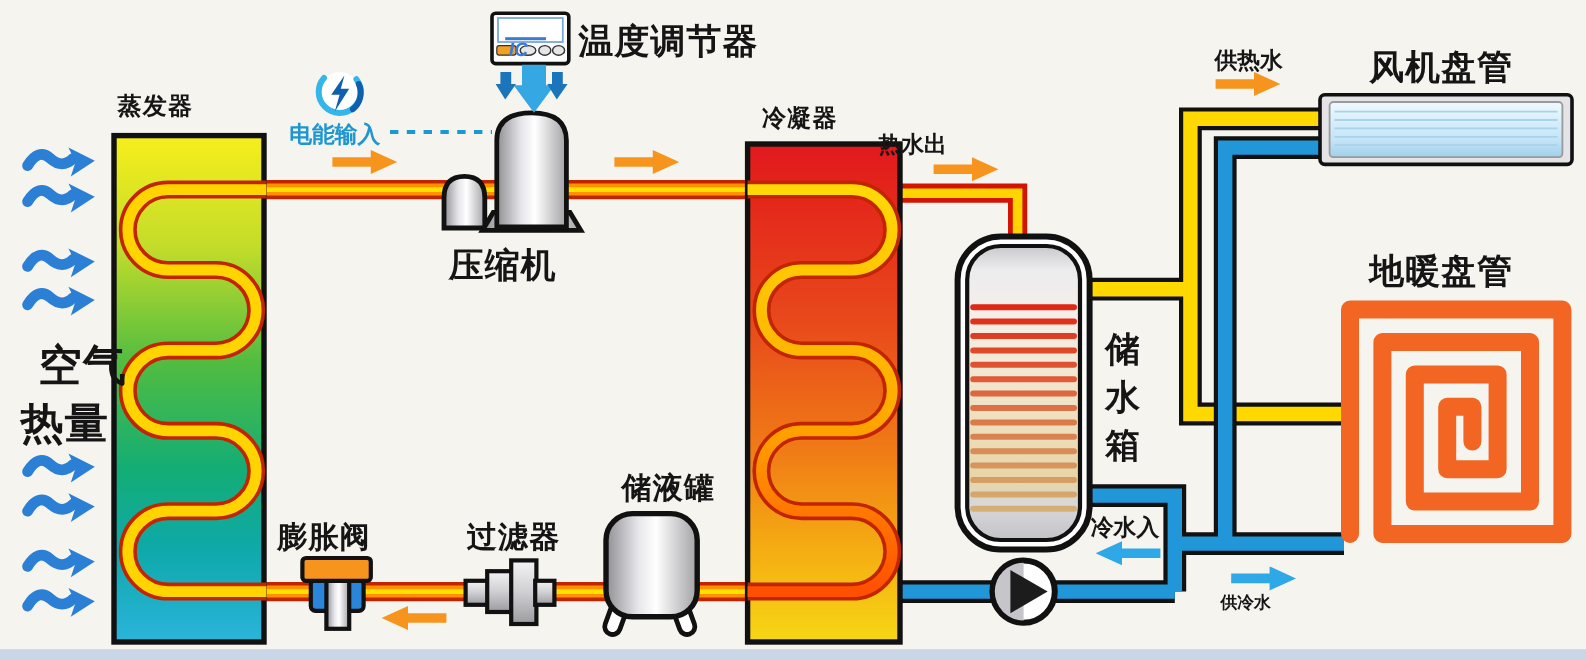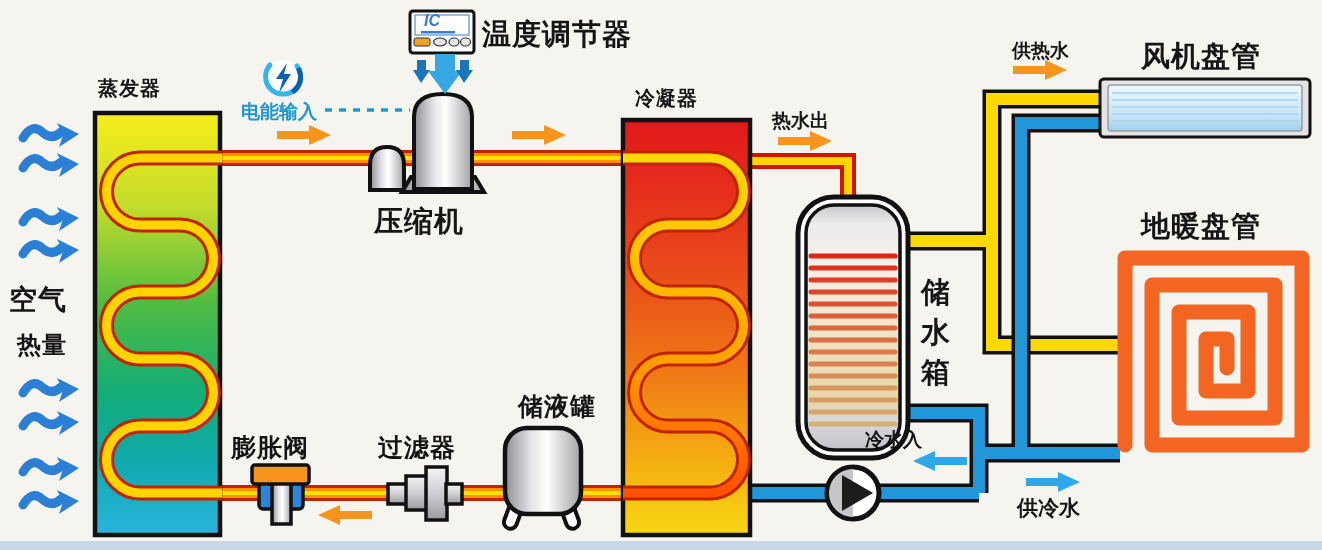--- a/index.html
+++ b/index.html
@@ -11,21 +11,21 @@
   #pipes{position:absolute;left:0;top:0;}
   .lbl{
     position:absolute;font-weight:700;color:#151515;white-space:nowrap;
     letter-spacing:1px;
   }
   .lbl-big{font-size:20px;}
   .lbl-mid{font-size:25px;}
   .lbl-sm{font-size:19px;letter-spacing:0;text-align:center;}
   .lbl-blue{color:#1e96d2;font-size:19px;letter-spacing:0;}
   .lbl-vert{width:34px;white-space:normal;word-break:break-all;line-height:40px;font-size:29px;font-family:Liberation Serif, serif;}
-  .ic-text{position:absolute;font-size:16px;font-style:italic;font-weight:700;color:#3a7bd5;}
+  .ic-text{position:absolute;font-size:16px;font-style:italic;font-weight:700;color:#3a7bd5;margin-top:22px;}
   #bottom-strip{position:absolute;left:0;bottom:0;width:1322px;height:9px;background:#c9d6e8;}
 </style>
 </head>
 <body>
 
 <div id="stage">
 
 <svg id="pipes" width="1322" height="550" viewBox="0 0 1322 550">
   <defs>
     <linearGradient id="gEvap" x1="0" y1="0" x2="0" y2="1">
@@ -215,46 +215,46 @@
     <use href="#wavy" x="20" y="238"></use>
     <use href="#wavy" x="20" y="377"></use>
     <use href="#wavy" x="20" y="410"></use>
     <use href="#wavy" x="20" y="456"></use>
     <use href="#wavy" x="20" y="489"></use>
   </g>
 </svg>
 
 <div class="lbl lbl-big" style="left:98px;top:75px">蒸发器</div>
 
-<div class="lbl" style="left:9px;top:281px;font-size:28px">空气</div>
-<div class="lbl" style="left:17px;top:329px;font-size:24px">热量</div>
+<div class="lbl" style="left:32px;top:281px;font-size:36px">空气</div>
+<div class="lbl" style="left:17px;top:329px;font-size:36px">热量</div>
 
 <div class="lbl lbl-blue" style="left:241px;top:99px">电能输入</div>
 
 <div class="lbl" style="left:482px;top:15px;font-size:29px">温度调节器</div>
 
 <div class="lbl" style="left:374px;top:202px;font-size:29px">压缩机</div>
 <div class="ic-text" style="left:424px;top:12px">IC</div>
 
 <div class="lbl lbl-big" style="left:635px;top:85px">冷凝器</div>
 
-<div class="lbl lbl-sm" style="left:772px;top:108px">热水出</div>
+<div class="lbl lbl-sm" style="left:732px;top:108px">热水出</div>
 
 <div class="lbl lbl-vert" style="left:921px;top:272px">储水箱</div>
 
 <div class="lbl lbl-sm" style="left:1012px;top:38px">供热水</div>
 
 <div class="lbl" style="left:1141px;top:207px;font-size:29px">地暖盘管</div>
 
 <div class="lbl" style="left:1141px;top:37px;font-size:29px">风机盘管</div>
 
-<div class="lbl lbl-sm" style="left:865px;top:427px">冷水入</div>
-
-<div class="lbl" style="left:1017px;top:494px;font-size:21px;letter-spacing:0">供冷水</div>
+<div class="lbl lbl-sm" style="left:909px;top:427px">冷水入</div>
+
+<div class="lbl" style="left:1017px;top:494px;font-size:14px;letter-spacing:0">供冷水</div>
 
 <div class="lbl lbl-mid" style="left:231px;top:431px">膨胀阀</div>
 
-<div class="lbl lbl-mid" style="left:378px;top:431px">过滤器</div>
+<div class="lbl lbl-mid" style="left:389px;top:431px">过滤器</div>
 
 <div class="lbl lbl-mid" style="left:518px;top:390px">储液罐</div>
 
 <div id="bottom-strip"></div>
 </div>
 
 </body></html>

